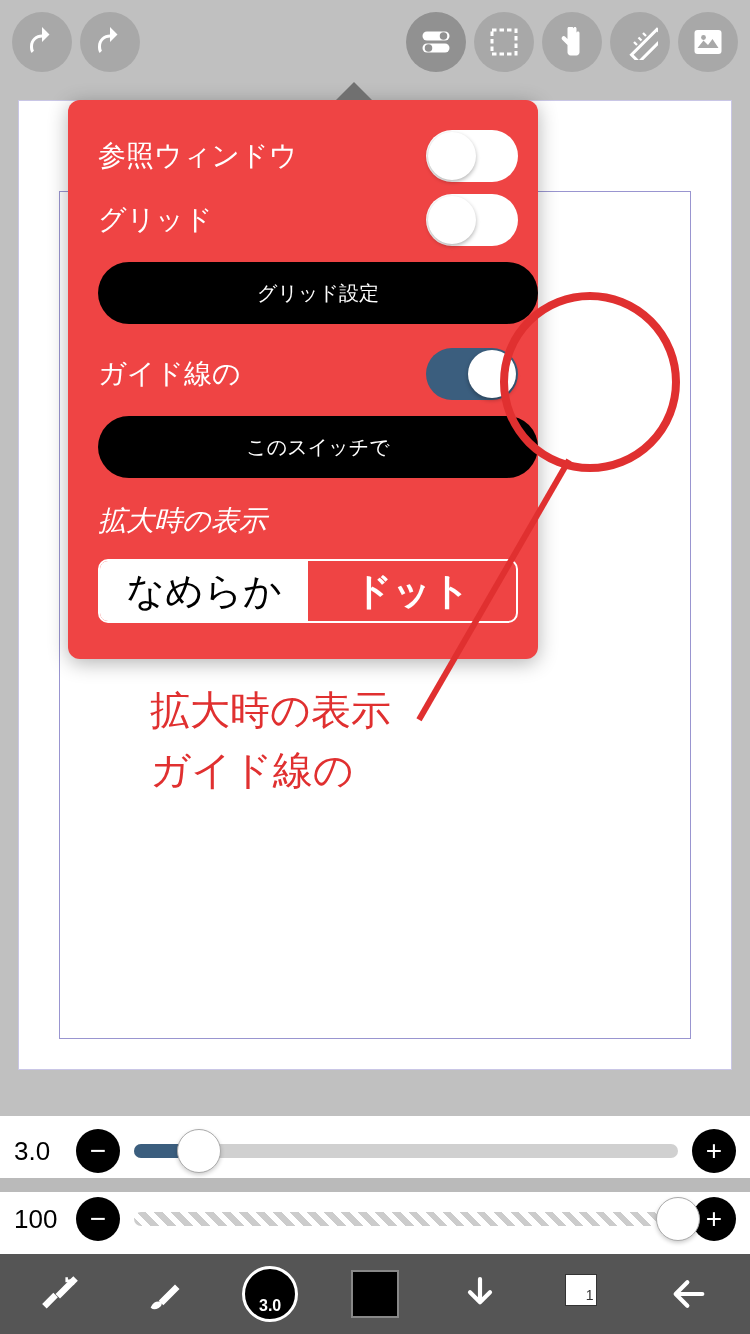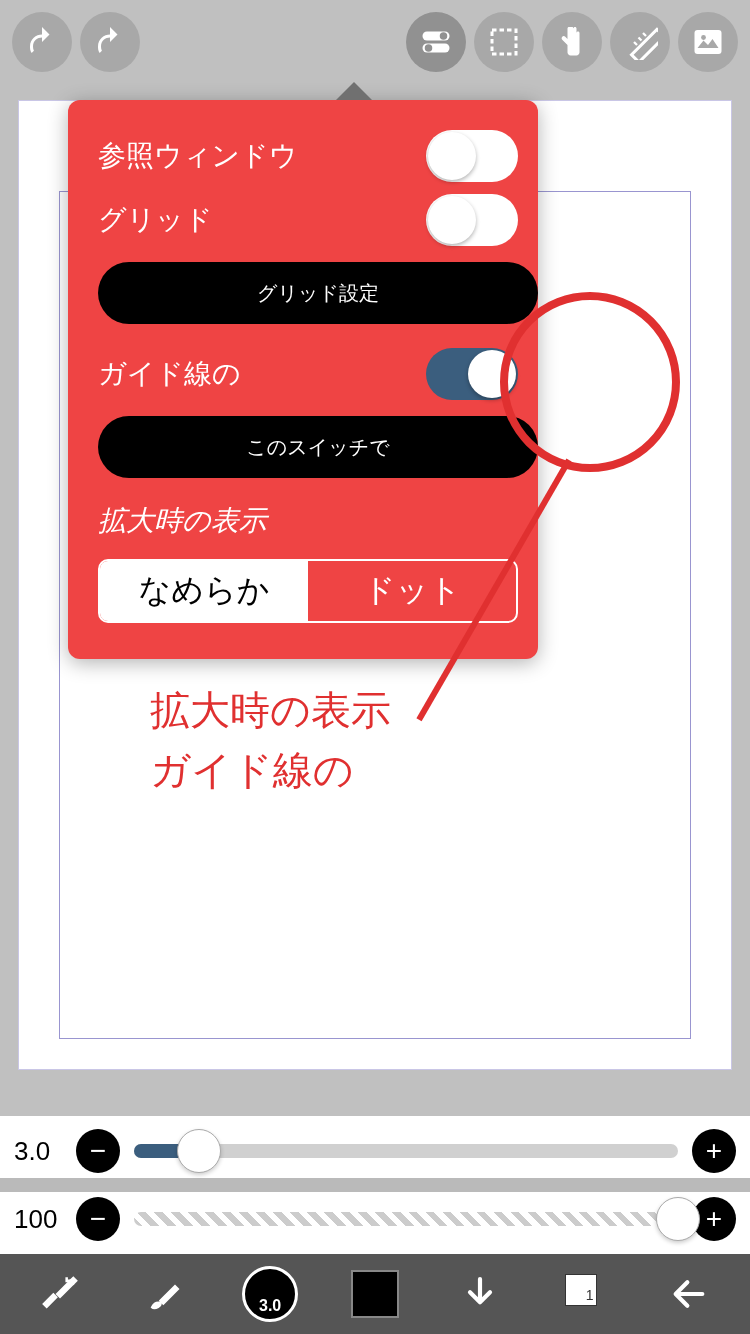--- a/index.html
+++ b/index.html
@@ -26,23 +26,23 @@
 .toggle { width: 92px; height: 52px; background: #fff; border-radius: 26px; position: relative; cursor: pointer; }
 .toggle.on { background: #3b5e7e; }
 .toggle .knob { position: absolute; width: 48px; height: 48px; background: #fff; border-radius: 50%; top: 2px; left: 2px; box-shadow: 0 2px 4px rgba(0,0,0,0.3); }
 .toggle.on .knob { left: auto; right: 2px; }
 
 .pill-button { width: 440px; height: 62px; background: #000; color: #fff; border-radius: 31px; display: flex; align-items: center; justify-content: center; font-size: 20px; margin: 16px auto 24px auto; cursor: pointer; }
 
 .section-label { color: #fff; font-size: 28px; margin-top: 6px; margin-bottom: 19px; font-style: italic; }
 
 .segmented { display: flex; border-radius: 10px; overflow: hidden; border: 2px solid #fff; }
-.seg-opt { flex: 1; height: 60px; display: flex; align-items: center; justify-content: center; font-size: 32px; cursor: pointer; }
+.seg-opt { flex: 1; height: 60px; display: flex; align-items: center; justify-content: center; font-size: 38px; cursor: pointer; }
 .seg-opt.selected { background: #fff; color: #000; }
-.seg-opt:not(.selected) { background: transparent; color: #fff; }
+.seg-opt:not(.selected) { background: transparent; color: #fff; font-weight: bold; }
 
 
 .anno-circle { position: absolute; width: 180px; height: 180px; border: 8px solid #e03030; border-radius: 50%; left: 500px; top: 292px; z-index: 20; pointer-events: none; }
 .anno-line { position: absolute; width: 6px; height: 300px; background: #e03030; left: 566px; top: 460px; transform: rotate(30deg); transform-origin: top center; z-index: 20; pointer-events: none; }
 .anno-text { position: absolute; left: 150px; top: 680px; color: #e03030; font-size: 40px; line-height: 1.5; z-index: 20; pointer-events: none; }
 
 
 .sliders { position: absolute; left: 0; right: 0; bottom: 80px; padding: 8px 14px; background: #fff; }
 .slider-row { display: flex; align-items: center; gap: 14px; height: 54px; }
 .slider-val { font-size: 26px; width: 48px; text-align: left; }

